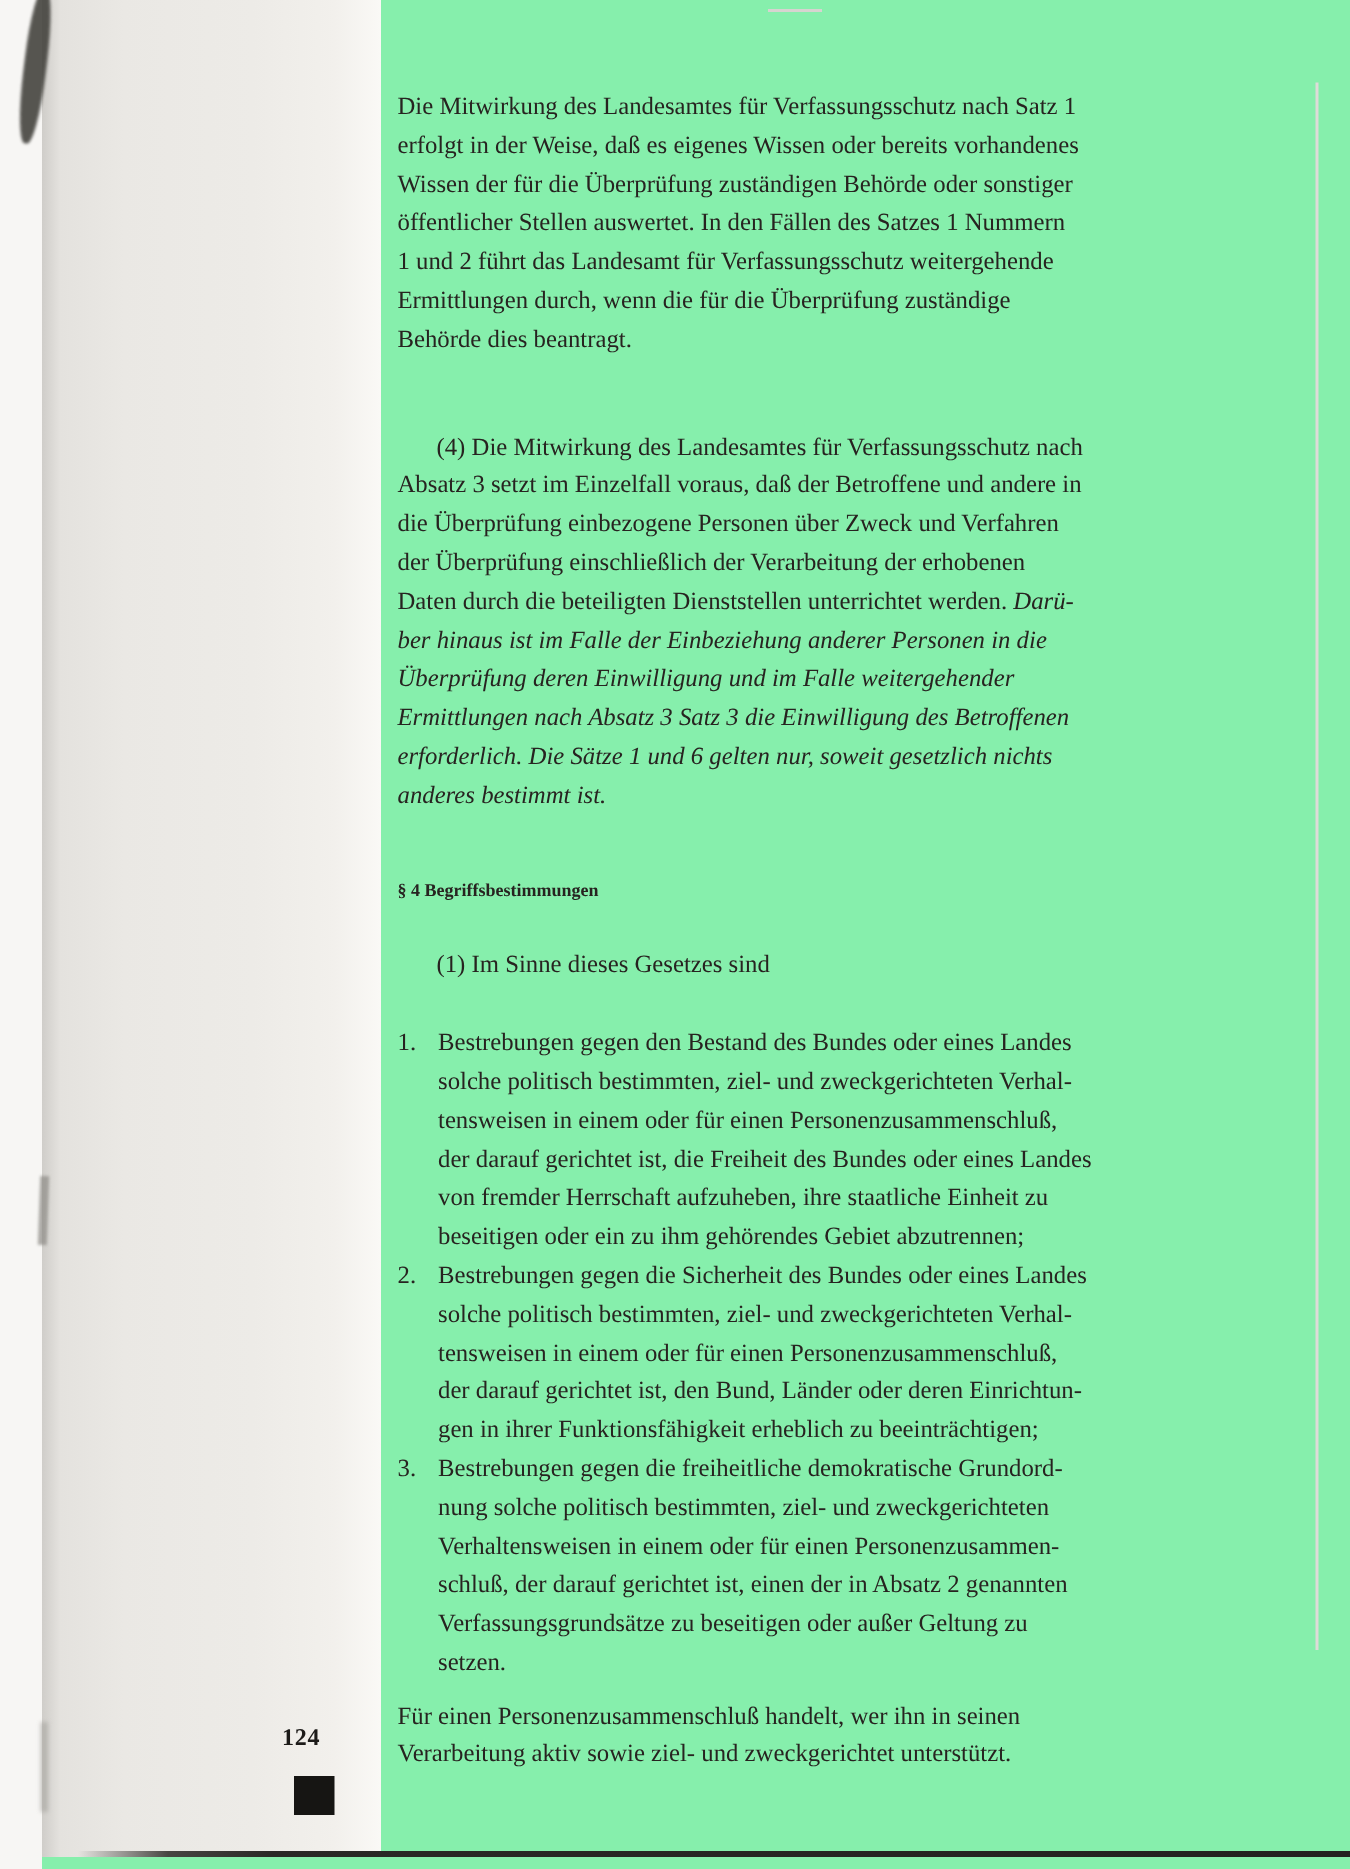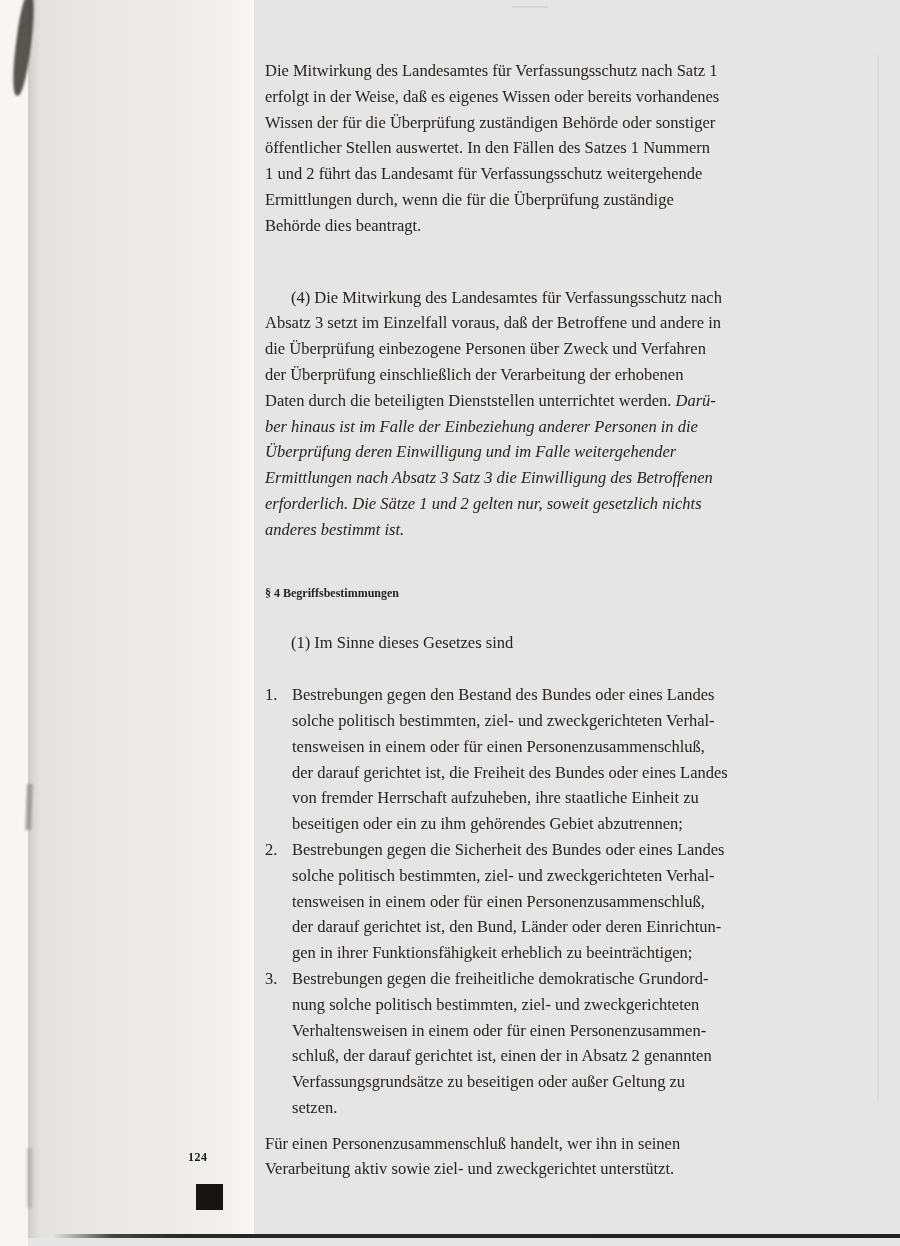--- a/index.html
+++ b/index.html
@@ -5,21 +5,21 @@
   html, body { margin: 0; padding: 0; }
   body {
     width: 900px; height: 1246px;
     background: #ffffff;
     font-family: "Liberation Serif", "DejaVu Serif", serif;
     -webkit-font-smoothing: antialiased;
   }
   .page {
     position: relative;
     width: 900px; height: 1246px;
-    background: #e5e5e5;
+    background: #86efac;
     overflow: hidden;
     color: #272320;
   }
   
   .gutter {
     position: absolute; left: 28px; top: 0;
     width: 226px; height: 1238px;
     background: linear-gradient(to right,
       #cfcdc9 0px, #e4e2de 12px, #eae8e4 55px,
       #edebe7 140px, #f2f0ec 195px, #faf9f6 226px);
@@ -87,21 +87,21 @@
     white-space: pre-line;
   }
   .para-abs1 { margin-bottom: 26px; text-indent: 26px; }
   .num-list { list-style: none; margin: 0; padding: 0; }
   .num-item { display: flex; margin: 0; }
   .num-item .marker { flex: 0 0 27px; }
   .num-item .item-text { flex: 1; white-space: pre-line; }
   .para-final { margin-top: 10px; }
   .page-number {
     position: absolute; left: 188px; top: 1150px;
-    font-size: 12px; font-weight: bold; color: #1d1b19;
+    font-size: 16px; font-weight: bold; color: #1d1b19;
     letter-spacing: .5px;
   }
   .black-square {
     position: absolute; left: 196px; top: 1184px;
     width: 27px; height: 26px;
     background: #161513;
   }
 </style>
 </head>
 <body>
@@ -125,21 +125,21 @@
 Ermittlungen durch, wenn die für die Überprüfung zuständige
 Behörde dies beantragt.</p>
     <p class="para para-4"><span>(4) Die Mitwirkung des Landesamtes für Verfassungsschutz nach
 Absatz 3 setzt im Einzelfall voraus, daß der Betroffene und andere in
 die Überprüfung einbezogene Personen über Zweck und Verfahren
 der Überprüfung einschließlich der Verarbeitung der erhobenen
 Daten durch die beteiligten Dienststellen unterrichtet werden. </span><span class="italic">Darü-
 ber hinaus ist im Falle der Einbeziehung anderer Personen in die
 Überprüfung deren Einwilligung und im Falle weitergehender
 Ermittlungen nach Absatz 3 Satz 3 die Einwilligung des Betroffenen
-erforderlich. Die Sätze 1 und 2 gelten nur, soweit gesetzlich nichts
+erforderlich. Die Sätze 1 und 6 gelten nur, soweit gesetzlich nichts
 anderes bestimmt ist.</span></p>
     <h2 class="heading">§ 4 Begriffsbestimmungen</h2>
     <p class="para para-abs1">(1) Im Sinne dieses Gesetzes sind</p>
     <ol class="num-list">
       <li class="num-item">
           <span class="marker">1.</span>
           <span class="item-text">Bestrebungen gegen den Bestand des Bundes oder eines Landes
 solche politisch bestimmten, ziel- und zweckgerichteten Verhal-
 tensweisen in einem oder für einen Personenzusammenschluß,
 der darauf gerichtet ist, die Freiheit des Bundes oder eines Landes

